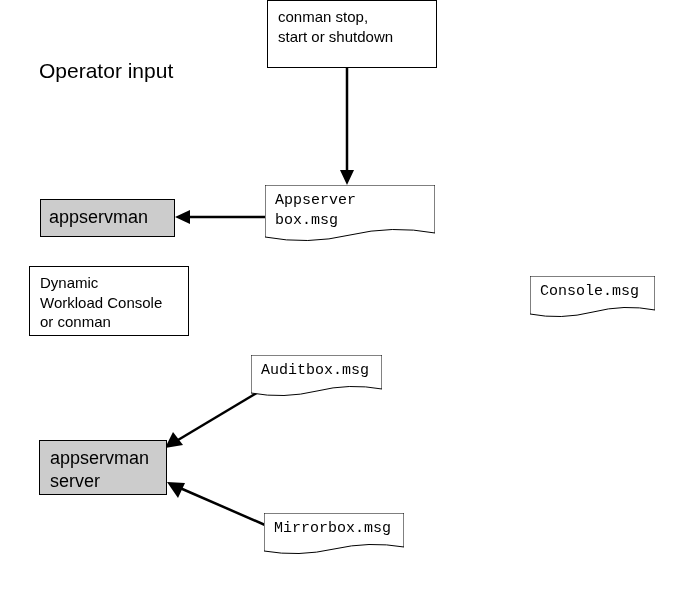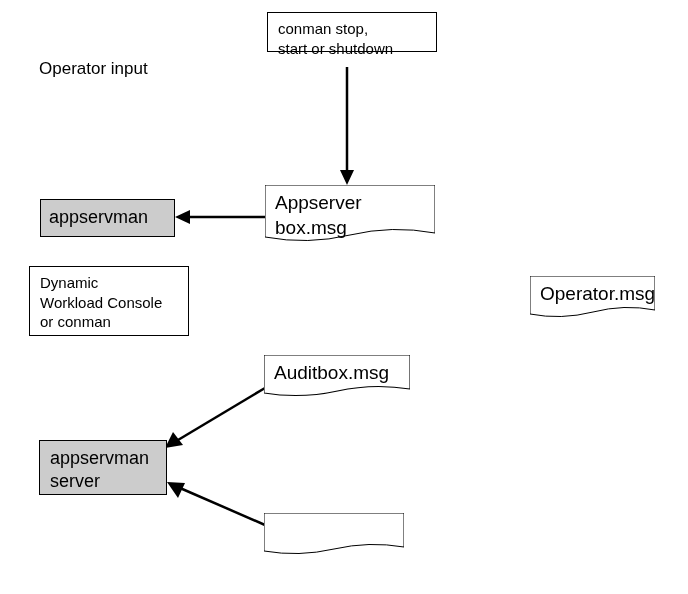--- a/index.html
+++ b/index.html
@@ -17,53 +17,54 @@
       padding: 6px 10px;
       font-size: 15px;
       line-height: 1.3;
     }
     .box.shaded {
       background: #ccc;
       font-size: 18px;
     }
     .msg-box {
       position: absolute;
-      font-size: 19px;
+      font-size: 15px;
       line-height: 1.3;
+      font-family: Liberation Mono, monospace;
     }
     .msg-box svg {
       position: absolute;
       left: 0;
       top: 0;
       width: 100%;
       height: 100%;
       z-index: 0;
     }
     .msg-box .msg-text {
       position: relative;
       z-index: 1;
       padding: 6px 10px;
     }
     .label {
       position: absolute;
-      font-size: 17px;
+      font-size: 21px;
     }
     .arrow {
       position: absolute;
       z-index: -1;
     }
   </style>
 </head>
 <body>
 
 <div class="label" style="left:39px; top:59px;">
   <span>Operator input</span>
 </div>
 
-<div class="box" style="left:267px; top:12px; width:170px; height:40px;">
+<div class="box" style="left:267px; top:0; width:170px; height:68px;">
   <span style="white-space: pre-line;">conman stop,
 start or shutdown</span>
 </div>
 
 <svg class="arrow" style="left:335px; top:67px; width:25px; height:120px;">
   <line x1="12" y1="0" x2="12" y2="105" stroke="#000" stroke-width="2.5"></line>
   <polygon points="12,118 5,103 19,103" fill="#000"></polygon>
 </svg>
 
 <div class="msg-box" style="left:265px; top:185px; width:170px; height:60px;">
@@ -86,42 +87,43 @@
 <div class="box" style="left:29px; top:266px; width:160px; height:70px;">
   <span style="white-space: pre-line; margin-top: 12px;">Dynamic
 Workload Console
 or conman</span>
 </div>
 
 <div class="msg-box" style="left:530px; top:276px; width:125px; height:45px;">
   <svg viewBox="0 0 125 45" preserveAspectRatio="none">
     <path d="M0,0 L125,0 L125,34 Q94,28 63,36 Q31,44 0,38 Z" fill="#fff" stroke="#000" stroke-width="1"></path>
   </svg>
-  <div class="msg-text">Operator.msg</div>
+  <div class="msg-text">Console.msg</div>
 </div>
 
-<div class="msg-box" style="left:264px; top:355px; width:146px; height:45px;">
+<div class="msg-box" style="left:251px; top:355px; width:131px; height:45px;">
   <svg viewBox="0 0 135 45" preserveAspectRatio="none">
     <path d="M0,0 L135,0 L135,34 Q101,28 68,36 Q34,44 0,38 Z" fill="#fff" stroke="#000" stroke-width="1"></path>
   </svg>
   <div class="msg-text">Auditbox.msg</div>
 </div>
 
 <svg class="arrow" style="left:160px; top:380px; width:115px; height:80px;">
   <line x1="105" y1="8" x2="18" y2="60" stroke="#000" stroke-width="2.5"></line>
   <polygon points="5,68 13,52 23,65" fill="#000"></polygon>
 </svg>
 
 <div class="box shaded" style="left:39px; top:440px; width:128px; height:55px;">
   <span style="white-space: pre-line;">appservman
 server</span>
 </div>
 
 <div class="msg-box" style="left:264px; top:513px; width:140px; height:45px;">
   <svg viewBox="0 0 140 45" preserveAspectRatio="none">
     <path d="M0,0 L140,0 L140,34 Q105,28 70,36 Q35,44 0,38 Z" fill="#fff" stroke="#000" stroke-width="1"></path>
   </svg>
+  <div class="msg-text">Mirrorbox.msg</div>
 </div>
 
 <svg class="arrow" style="left:165px; top:480px; width:110px; height:55px;">
   <line x1="100" y1="45" x2="15" y2="8" stroke="#000" stroke-width="2.5"></line>
   <polygon points="2,2 20,3 13,18" fill="#000"></polygon>
 </svg>
 
 </body></html>

